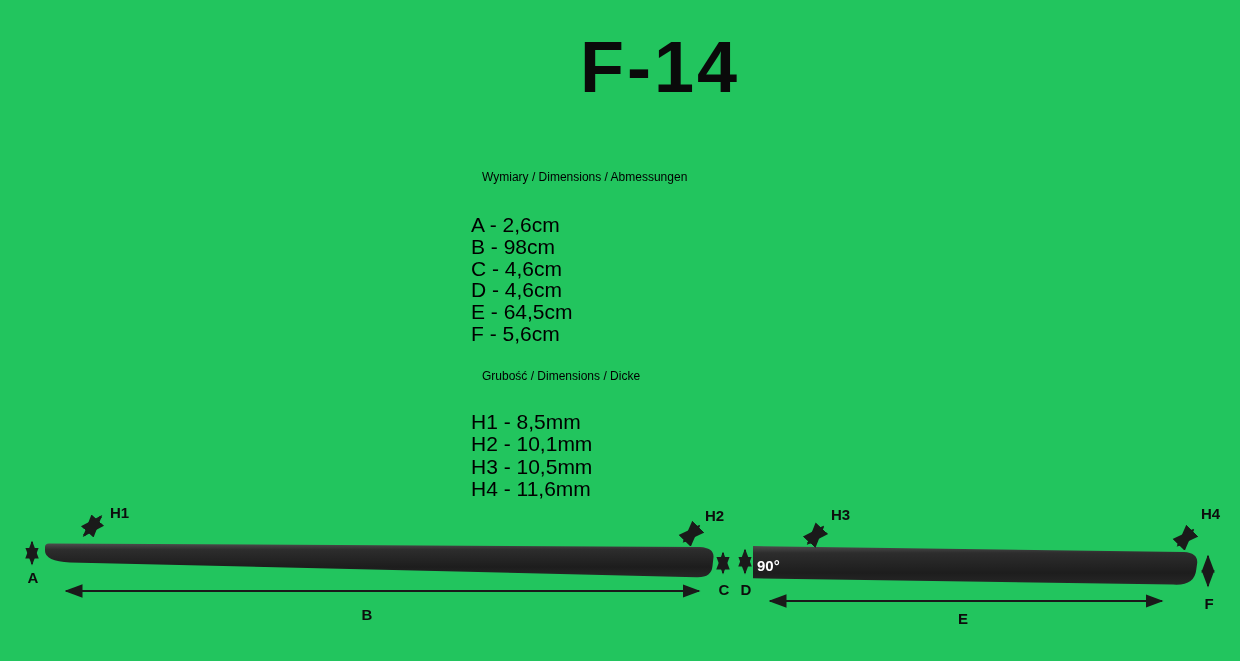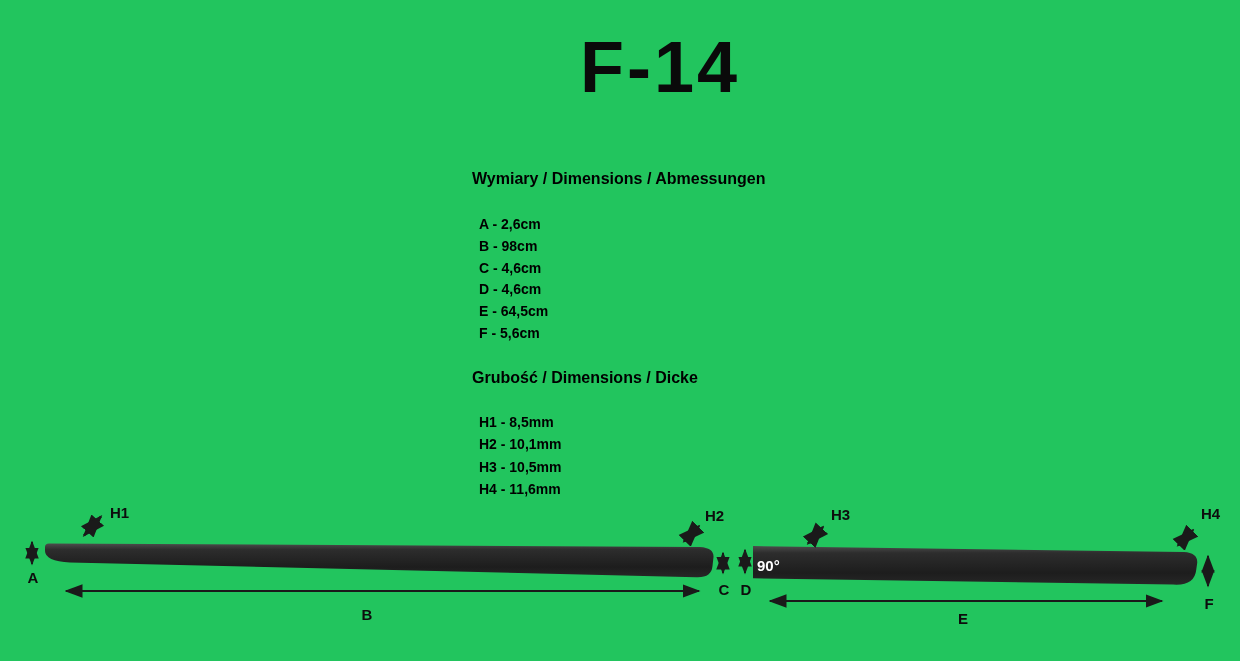--- a/index.html
+++ b/index.html
@@ -29,32 +29,32 @@
     color: #0a0a0a;
   }
   .specs {
     position: absolute;
     left: 467px;
     top: 0;
     width: 420px;
   }
   .spec-heading {
     position: absolute;
-    left: 5px;
-    font-size: 16px;
-    font-weight: bold;
+    left: 15px;
+    font-size: 12px;
+    font-weight: normal;
     white-space: nowrap;
   }
   .heading-dimensions { top: 170px; }
   .heading-thickness  { top: 369px; }
   .spec-list {
     position: absolute;
-    left: 12px;
-    font-size: 14px;
-    font-weight: bold;
+    left: 4px;
+    font-size: 21px;
+    font-weight: normal;
     white-space: nowrap;
   }
   .list-dimensions { top: 214px; line-height: 21.8px; }
   .list-thickness  { top: 411px; line-height: 22.3px; }
   .diagram-svg {
     position: absolute;
     left: 0;
     top: 0;
     width: 1240px;
     height: 661px;

